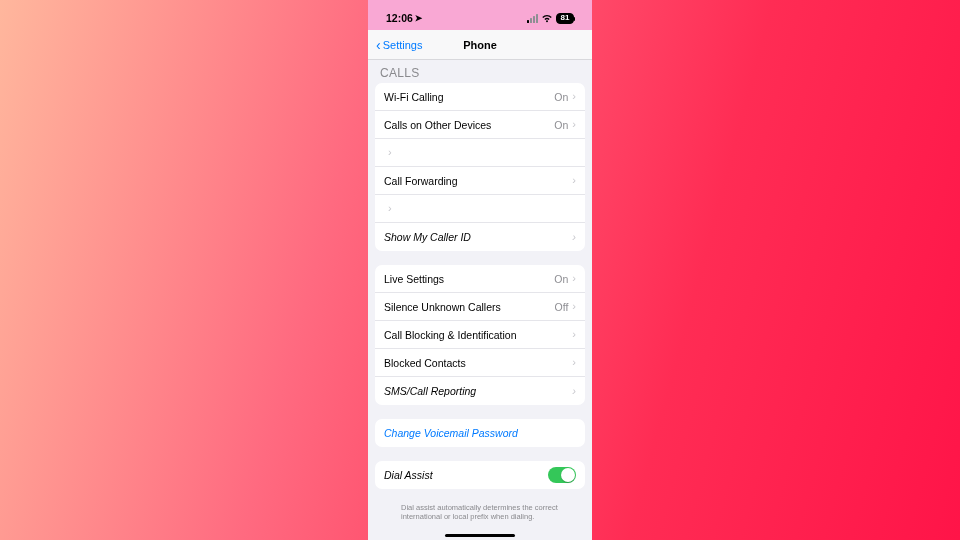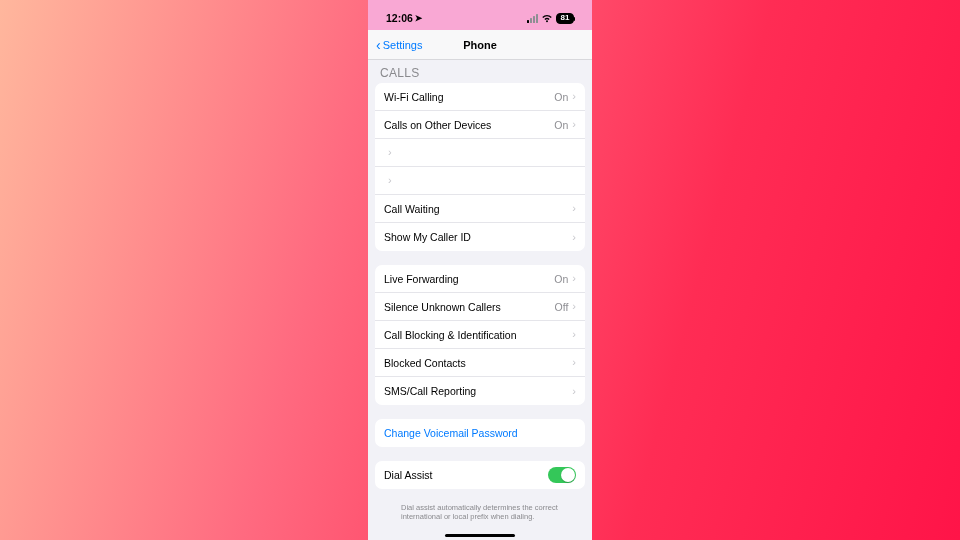--- a/index.html
+++ b/index.html
@@ -74,21 +74,21 @@
   .group {
     background: #fff; margin: 0 7px 14px 7px;
     border-radius: 7px; overflow: hidden;
   }
   .row {
     display: flex; align-items: center;
     min-height: 28px; padding: 0 9px;
     border-bottom: 0.5px solid #e5e5ea;
     font-size: 10.5px; color: #000;
   }
-  .row:last-child { border-bottom: none; }
+  .row:last-child { border-bottom: none; font-style: italic; }
   .row .label { flex: 1; }
   .row .value { color: #8e8e93; font-size: 10.5px; margin-right: 4px; }
   .row .chev { color: #c7c7cc; font-size: 11px; line-height: 1; }
   .row.link .label { color: #007aff; }
   .footer-text {
     font-size: 7.5px; color: #8a8a8e; padding: 4px 14px 0 14px; line-height: 1.25; margin-left: 19px;
   }
   
   .toggle {
     width: 28px; height: 16px; border-radius: 8px; background: #34c759;
@@ -154,38 +154,38 @@
       <div class="row">
         <span class="label">Calls on Other Devices</span>
         <span class="value">On</span>
         <span class="chev">›</span>
       </div>
       <div class="row">
         <span class="value"></span>
         <span class="chev">›</span>
       </div>
       <div class="row">
-        <span class="value"></span>
-        <span class="chev">›</span>
-      </div>
-      <div class="row">
-        <span class="label">Call Waiting</span>
+        <span class="label">Call Forwarding</span>
+        <span class="value"></span>
+        <span class="chev">›</span>
+      </div>
+      <div class="row">
         <span class="value"></span>
         <span class="chev">›</span>
       </div>
       <div class="row">
         <span class="label">Show My Caller ID</span>
         <span class="value"></span>
         <span class="chev">›</span>
       </div>
     </div>
 
     <div class="group">
       <div class="row">
-        <span class="label">Live Forwarding</span>
+        <span class="label">Live Settings</span>
         <span class="value">On</span>
         <span class="chev">›</span>
       </div>
       <div class="row">
         <span class="label">Silence Unknown Callers</span>
         <span class="value">Off</span>
         <span class="chev">›</span>
       </div>
       <div class="row">
         <span class="label">Call Blocking &amp; Identification</span>

